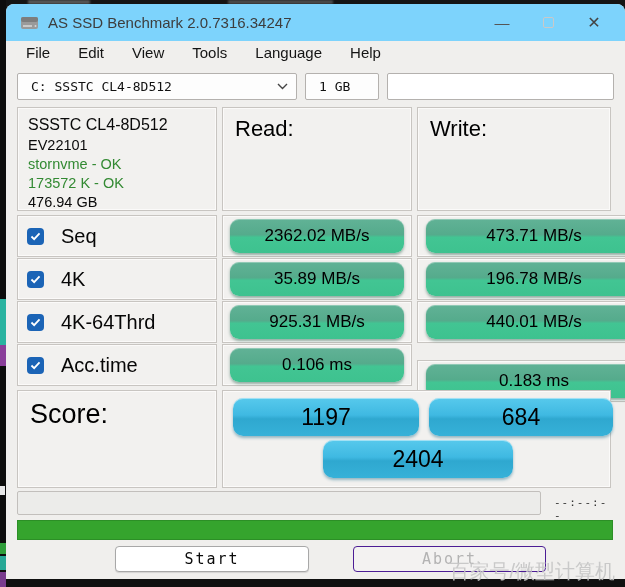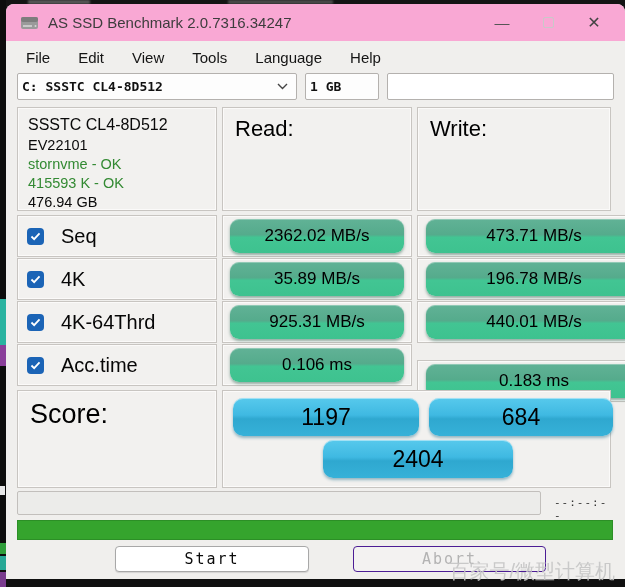--- a/index.html
+++ b/index.html
@@ -18,38 +18,38 @@
   .blob.mark    { left:0; top:486px; height:9px;  background:#e8e8e8; width:5px; }
   .blob.green1  { left:0; top:543px; height:11px; background:#2f9e3a; }
   .blob.teal2   { left:0; top:556px; height:14px; background:#27a896; }
   .blob.purple2 { left:0; top:572px; height:15px; background:#7a3c8f; }
 
   
   .window { position:absolute; left:6px; top:4px; width:619px; height:575px;
     background:#f0efed; border-radius:8px 8px 0 0; }
 
   .titlebar { position:absolute; left:0; top:0; width:100%; height:37px;
-    background:#f9a8d4; border-radius:8px 8px 0 0; display:flex; align-items:center; }
+    background:#7dd3fc; border-radius:8px 8px 0 0; display:flex; align-items:center; }
   .app-icon { margin-left:14px; width:19px; height:16px; }
   .title-text { margin-left:9px; font-size:15px; color:#3d3d3d; }
   .win-controls { position:absolute; right:0; top:0; height:37px; display:flex; align-items:center; }
   .win-btn { width:46px; height:37px; display:flex; align-items:center; justify-content:center;
     font-size:15px; color:#555; cursor:default; }
   .win-btn.max span { display:block; width:11px; height:11px; border:1px solid #c9c9c9; border-radius:2px; }
   .win-btn.close { margin-right:8px; color:#444; font-size:16px; }
 
   .menubar { position:absolute; left:0; top:40px; width:100%; height:27px;
-    display:flex; align-items:center; padding-left:20px; gap:28px; }
+    display:flex; align-items:flex-start; padding-left:20px; gap:28px; }
   .menu-item { font-size:15px; color:#141414; cursor:default; }
 
   
   .select { position:absolute; top:69px; height:27px; background:#fdfdfd;
     border:1px solid #b4b1ae; border-radius:2px; display:flex; align-items:center;
     font-family:"DejaVu Sans Mono", monospace; font-size:13px; color:#111; }
-  .select .sel-text { padding-left:4px; flex:1; white-space:nowrap;font-weight:bold; }
+  .select .sel-text { padding-left:13px; flex:1; white-space:nowrap; }
   .select .chev { margin-right:8px; }
   #drive-select { left:11px; width:280px; }
   #size-select  { left:299px; width:74px;gap:42px; }
   .free-input { position:absolute; left:381px; top:69px; width:227px; height:27px;
     background:#fff; border:1px solid #b4b1ae; border-radius:2px;
     font-family:"DejaVu Sans Mono", monospace; font-size:13px; padding:0 6px; }
 
   
   .box { position:absolute; background:#f2f1ef; border:1px solid #c8c5c1;
     box-shadow: inset 0 0 0 1px #fbfaf9; }
@@ -160,21 +160,21 @@
     <svg class="chev" width="11" height="7" viewBox="0 0 11 7">
         <path d="M1 1l4.5 4.5L10 1" stroke="#444" fill="none" stroke-width="1.4"></path>
       </svg>
   </div>
   <input class="free-input" value="" style="">
 
   <div class="box" id="info-box">
     <div class="info-model">SSSTC CL4-8D512</div>
     <div class="info-line">EV22101</div>
     <div class="info-line ok">stornvme - OK</div>
-    <div class="info-line ok">415593 K - OK</div>
+    <div class="info-line ok">173572 K - OK</div>
     <div class="info-line">476.94 GB</div>
   </div>
   <div class="box" id="read-box">
     <div class="col-header">Read:</div>
   </div>
   <div class="box" id="write-box">
     <div class="col-header">Write:</div>
   </div>
 
   <div class="box row-label-box" style="top:211px">

